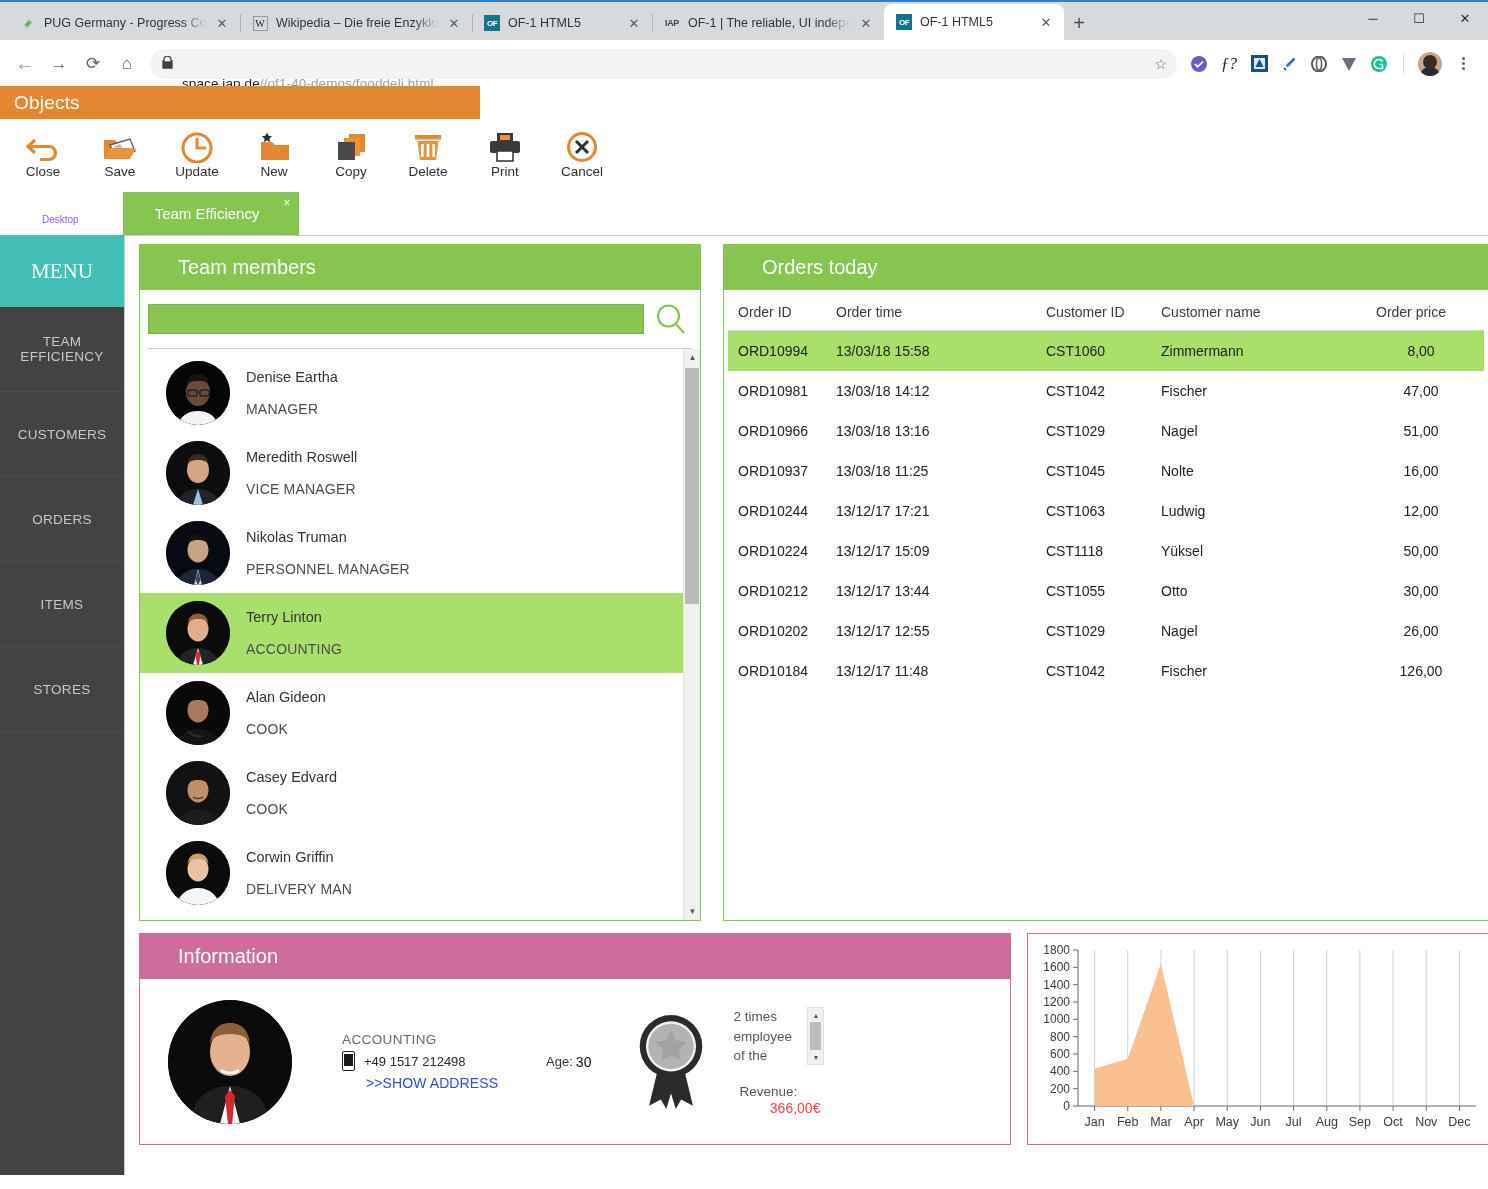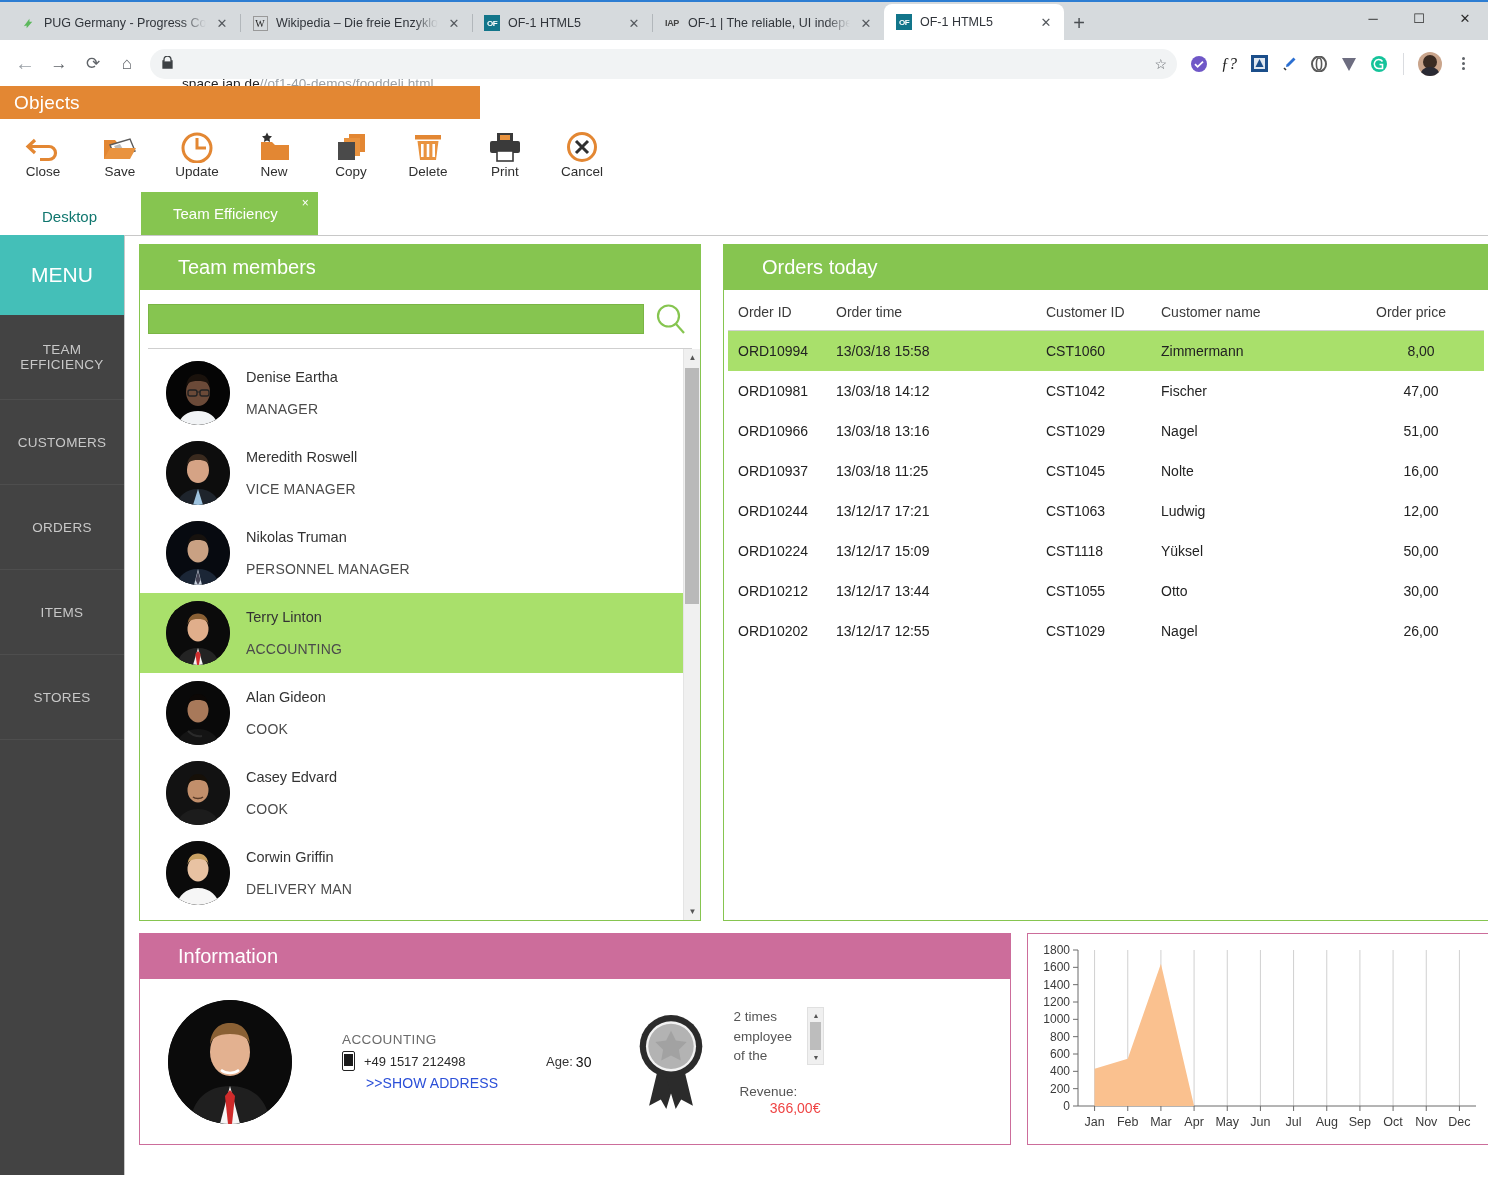--- a/index.html
+++ b/index.html
@@ -89,32 +89,32 @@
     letter-spacing: 0.2px;
   }
   .obj-toolbar { display:flex; padding: 8px 14px 2px 14px; gap: 19px; }
   .tool {
     width: 58px; display:flex; flex-direction:column; align-items:center; gap:1px;
   }
   .tool .glyph { height: 36px; display:flex; align-items:flex-end; justify-content:center; }
   .tool .tlabel { font-size: 13.5px; color:#2f2f2f; }
 
   .tabs-row { display:flex; align-items:flex-end; height:54px; padding-left: 24px; gap: 26px; }
-  .app-tab { font-size: 15px; color:#0f766e; padding: 10px 18px; }
+  .app-tab { font-size: 10px; color:#8b5cf6; padding: 10px 18px; }
   .app-tab.selected {
     background: var(--green); color:#fff; position:relative;
     padding: 13px 40px 13px 32px; font-size:15px;
   }
   .app-tab .tclose { position:absolute; right:9px; top:4px; font-size: 12px; color:#fff; }
 
   .workarea { display:flex; height: 940px; }
   .sidebar { width: 124px; flex:0 0 124px; background:#434343; }
   .menu-top {
-    height: 80px; background: var(--teal); color:#fff; font-size:21px;
-    display:flex; align-items:center; justify-content:center;
+    height: 72px; background: var(--teal); color:#fff; font-size:21px;
+    display:flex; align-items:center; justify-content:center;font-family:Liberation Serif, serif;
   }
   .menu-item {
     height: 85px; display:flex; align-items:center; justify-content:center;
     color:#c8c8c8; font-size:13.5px; border-bottom:1px solid #4e4e4e;
     text-align:center; padding:0 4px; letter-spacing:0.3px;
   }
 
   .content {
     flex:1 1 auto; border-left: 1px solid #c8c8c8; border-top:1px solid #c8c8c8;
     padding: 8px 10px 10px 14px; display:flex; flex-direction:column; gap:12px;
@@ -660,20 +660,27 @@
                     <td>CST1055</td>
                     <td>Otto</td>
                     <td class="col-price">30,00</td>
                   </tr>
                   <tr>
                     <td>ORD10202</td>
                     <td>13/12/17 12:55</td>
                     <td>CST1029</td>
                     <td>Nagel</td>
                     <td class="col-price">26,00</td>
+                  </tr>
+                  <tr>
+                    <td>ORD10184</td>
+                    <td>13/12/17 11:48</td>
+                    <td>CST1042</td>
+                    <td>Fischer</td>
+                    <td class="col-price">126,00</td>
                   </tr>
                 </tbody>
               </table>
             </div>
           </div>
         </div>
 
         <div class="row-bot">
 
           <div class="panel info-panel">

